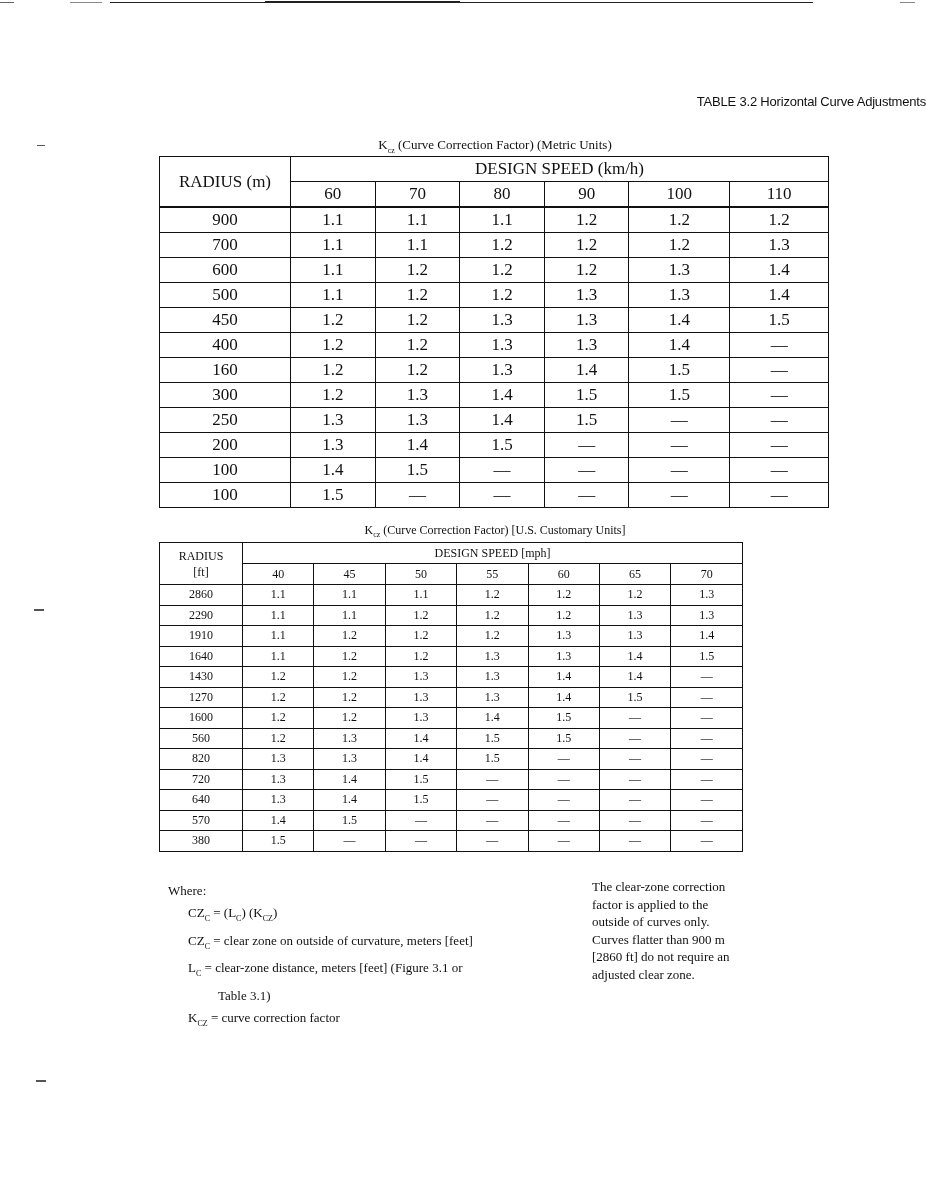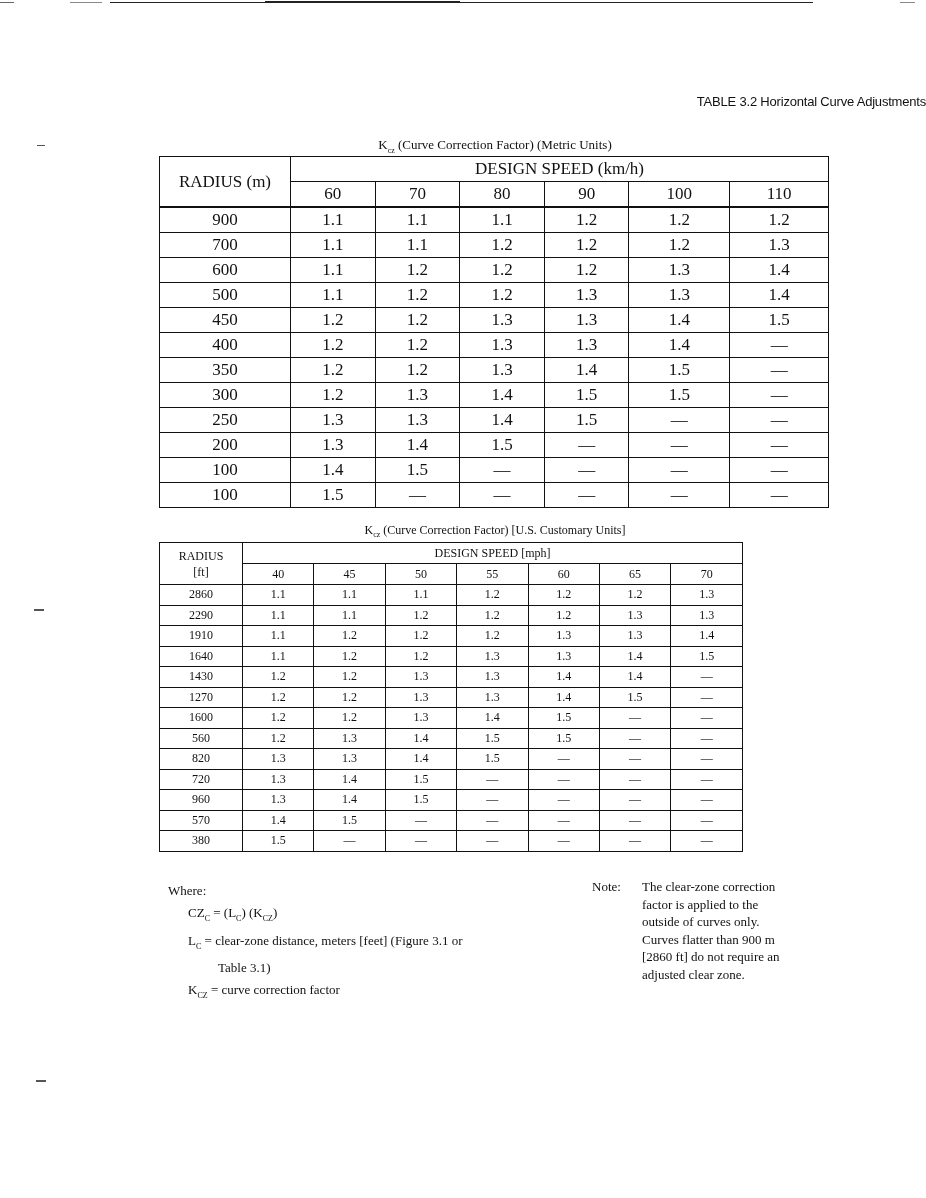--- a/index.html
+++ b/index.html
@@ -120,21 +120,21 @@
       <tr class="row">
         <td>400</td>
         <td>1.2</td>
         <td>1.2</td>
         <td>1.3</td>
         <td>1.3</td>
         <td>1.4</td>
         <td>—</td>
       </tr>
       <tr class="row">
-        <td>350</td>
+        <td>160</td>
         <td>1.2</td>
         <td>1.2</td>
         <td>1.3</td>
         <td>1.4</td>
         <td>1.5</td>
         <td>—</td>
       </tr>
       <tr class="row">
         <td>300</td>
         <td>1.2</td>
@@ -298,21 +298,21 @@
         <td>720</td>
         <td>1.3</td>
         <td>1.4</td>
         <td>1.5</td>
         <td>—</td>
         <td>—</td>
         <td>—</td>
         <td>—</td>
       </tr>
       <tr class="row">
-        <td>960</td>
+        <td>640</td>
         <td>1.3</td>
         <td>1.4</td>
         <td>1.5</td>
         <td>—</td>
         <td>—</td>
         <td>—</td>
         <td>—</td>
       </tr>
       <tr class="row">
         <td>570</td>
@@ -335,27 +335,27 @@
         <td>—</td>
       </tr>
     </tbody>
 </table>
 
 <div class="formula">
   <div class="l" style="margin-left:-2px;">Where:</div>
   <div class="l ind">
     <span>CZ</span><sub>C</sub><span> = (L</span><sub>C</sub><span>) (K</span><sub>CZ</sub><span>)</span>
   </div>
+  <div class="l ind"><span>CZ</span><sub>C</sub><span> = clear zone on outside of curvature, meters [feet]</span></div>
   <div class="l ind"><span>L</span><sub>C</sub><span> = clear-zone distance, meters [feet] (Figure 3.1 or</span></div>
   <div class="l ind2">Table 3.1)</div>
   <div class="l ind"><span>K</span><sub>CZ</sub><span> = curve correction factor</span></div>
 </div>
 
 <div class="note">
-  <div class="lab">Note:</div>
   <div class="txt">
     <div>The clear-zone correction</div>
     <div>factor is applied to the</div>
     <div>outside of curves only.</div>
     <div>Curves flatter than 900 m</div>
     <div>[2860 ft] do not require an</div>
     <div>adjusted clear zone.</div>
   </div>
 </div>
 

